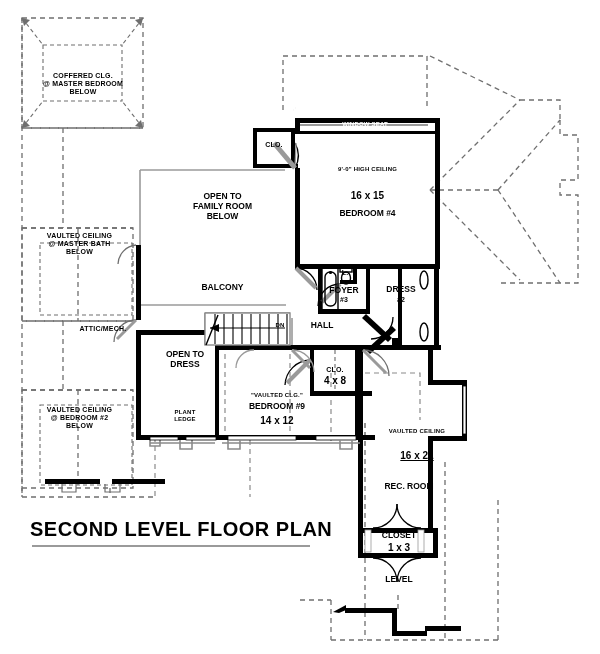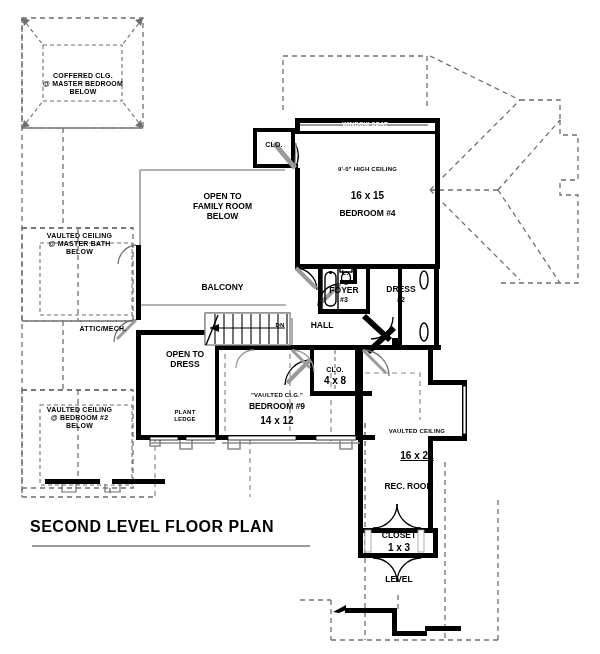--- a/index.html
+++ b/index.html
@@ -33,21 +33,21 @@
     white-space: pre;
     letter-spacing: 0px;
     font-family: "Liberation Sans", sans-serif;
   }
   .lbl-sm   { font-size: 7px;  letter-spacing: 0.2px; }
   .lbl-xs   { font-size: 6px;  letter-spacing: 0.2px; }
   .lbl-md   { font-size: 8.5px; }
   .lbl-dim  { font-size: 10px; }
   .title {
     position: absolute;
-    font-size: 16px;
+    font-size: 20px;
     font-weight: bold;
     letter-spacing: 0.5px;
     color: #000;
     font-family: "Liberation Sans", sans-serif;
     white-space: pre;
   }
   .title-rule {
     position: absolute;
     background: #9a9a9a;
     height: 2px;

